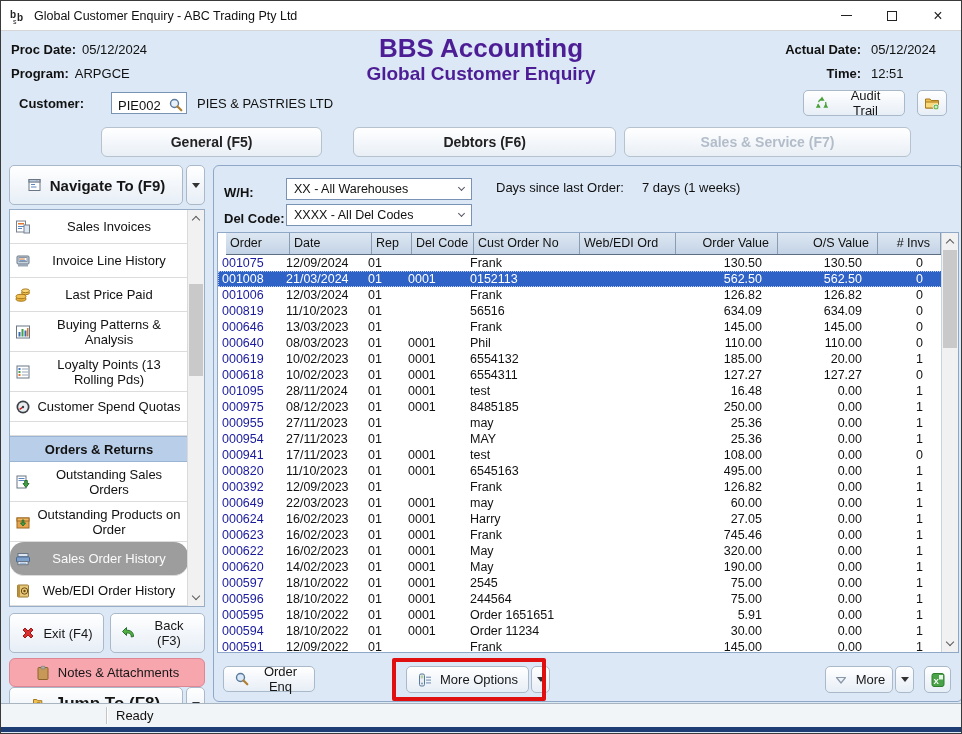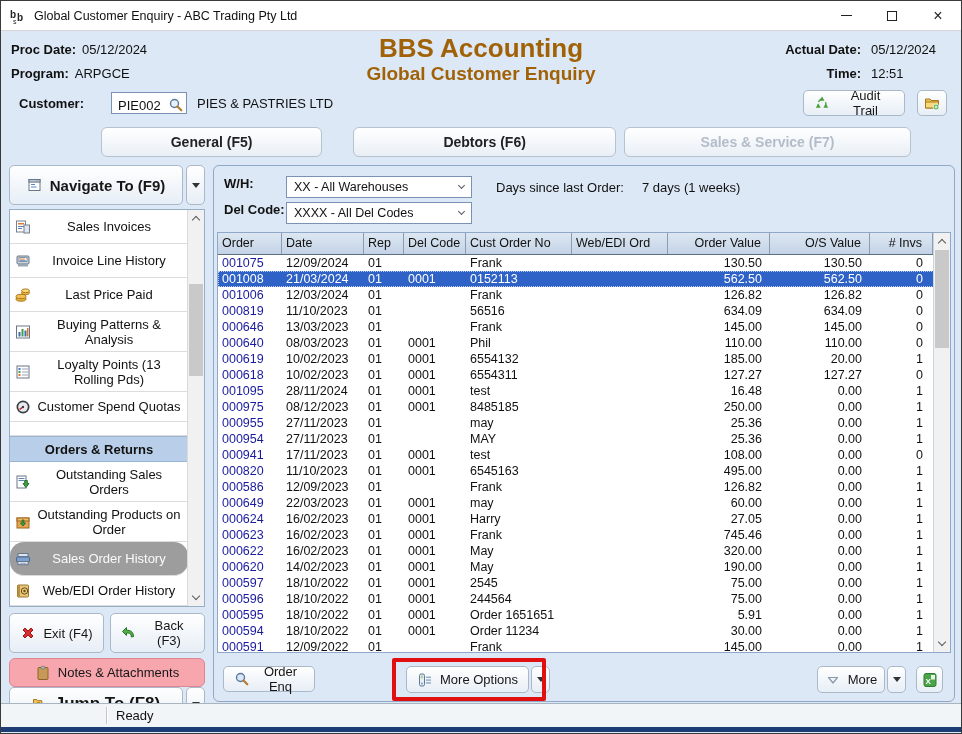--- a/index.html
+++ b/index.html
@@ -13,21 +13,21 @@
   .wincontrols{margin-left:auto;display:flex;height:30px;}
   .winbtn{width:46px;height:30px;display:flex;align-items:center;justify-content:center;cursor:default;color:#222;}
   .min-glyph{display:inline-block;width:11px;height:1px;background:#222;}
   .max-glyph{display:inline-block;width:10px;height:10px;border:1px solid #222;}
   .close-glyph{font-size:16px;line-height:16px;}
   
   .header{position:relative;height:88px;}
   .hlbl{font-weight:bold;}
   .hleft{position:absolute;left:10px;top:7px;line-height:24px;}
   .hleft .hval{margin-left:6px;}
-  .hcenter{position:absolute;left:0;right:0;top:2px;text-align:center;color:#a16207;}
+  .hcenter{position:absolute;left:0;right:0;top:2px;text-align:center;color:#4c1d95;}
   .apptitle{font-size:26px;font-weight:bold;line-height:30px;}
   .appsub{font-size:19px;font-weight:bold;line-height:22px;}
   .hright{position:absolute;right:12px;top:7px;line-height:24px;text-align:right;}
   .hright .hval{display:inline-block;min-width:78px;text-align:left;margin-left:10px;}
   .custrow{position:absolute;left:18px;right:8px;top:58px;height:28px;display:flex;align-items:center;}
   .custlbl{font-weight:bold;width:92px;}
   .custbox{width:76px;height:22px;background:#fff;border:1px solid #7a92b4;display:inline-flex;align-items:flex-end;padding:0 2px 0 6px;justify-content:space-between;}
   .custname{margin-left:10px;}
   .ico16{width:16px;height:16px;display:inline-flex;flex:0 0 16px;}
   .ico16 svg{width:16px;height:16px;}
@@ -74,27 +74,27 @@
   .sarrow.up{top:0;}
   .sarrow.down{bottom:0;}
   .chev{display:inline-block;width:6px;height:6px;border-right:1.6px solid #5a5a5a;border-bottom:1.6px solid #5a5a5a;}
   .chev.up{transform:rotate(-135deg);margin-top:4px;}
   .chev.down{transform:rotate(45deg);margin-bottom:4px;}
   .chev.small{width:5px;height:5px;border-color:#556;transform:rotate(45deg);margin-bottom:3px;}
   .sthumb{position:absolute;left:1px;right:1px;background:#c9c9c9;}
   
   .panel{position:relative;flex:1;height:537px;border:1px solid #8fa8c8;border-radius:6px;background:#dce8f5;}
   .filters{position:relative;height:64px;padding:10px 0 0 10px;}
-  .frow{display:flex;align-items:flex-start;height:24px;margin-bottom:2px;}
+  .frow{display:flex;align-items:flex-end;height:24px;margin-bottom:2px;}
   .flbl{font-weight:bold;width:62px;}
   .combo{display:inline-flex;align-items:center;justify-content:space-between;width:186px;height:22px;background:#fff;border:1px solid #7a92b4;padding:0 7px;font-size:12.5px;}
   .dayslbl{position:absolute;left:282px;top:14px;font-weight:normal;}
   .daysval{position:absolute;left:428px;top:14px;}
   .tablewrap{position:relative;margin:2px 3px 0 3px;height:421px;border:1px solid #8fa8c8;background:#fff;overflow:hidden;}
-  .thead{display:flex;height:22px;background:linear-gradient(#dde7f2,#c3d3e6);border-bottom:1px solid #5d6d82;}
+  .thead{display:flex;height:22px;background:linear-gradient(#dde7f2,#c3d3e6);border-bottom:1px solid #5d6d82;margin-left:8px;}
   .thead .tcell{border-right:1px solid #8a9cb2;line-height:21px;}
   .tcell{padding:0 4px;font-size:12.5px;white-space:nowrap;overflow:hidden;}
   .c0{width:64px;} .c1{width:82px;} .c2{width:40px;} .c3{width:62px;} .c4{width:106px;} .c5{width:96px;}
   .c6{width:102px;text-align:right;padding-right:8px;} .c7{width:100px;text-align:right;padding-right:8px;} .c8{width:63px;text-align:right;padding-right:10px;}
   .cpad{width:17px;background:#f7fafc;border-right:none !important;}
   .tbody{height:398px;overflow:hidden;background:#fff;}
   .trow{display:flex;height:16px;line-height:16px;}
   .trow .c0{color:#1a1a9e;}
   .trow.selected{background:#2e62c6;outline:1px dotted #b8cdf0;outline-offset:-1px;}
   .trow.selected .tcell{color:#ffffff;}
@@ -581,21 +581,21 @@
               <div class="tcell c1">11/10/2023</div>
               <div class="tcell c2">01</div>
               <div class="tcell c3">0001</div>
               <div class="tcell c4">6545163</div>
               <div class="tcell c5"></div>
               <div class="tcell c6">495.00</div>
               <div class="tcell c7">0.00</div>
               <div class="tcell c8">1</div>
             </div>
             <div class="trow">
-              <div class="tcell c0">000586</div>
+              <div class="tcell c0">000392</div>
               <div class="tcell c1">12/09/2023</div>
               <div class="tcell c2">01</div>
               <div class="tcell c3"></div>
               <div class="tcell c4">Frank</div>
               <div class="tcell c5"></div>
               <div class="tcell c6">126.82</div>
               <div class="tcell c7">0.00</div>
               <div class="tcell c8">1</div>
             </div>
             <div class="trow">

